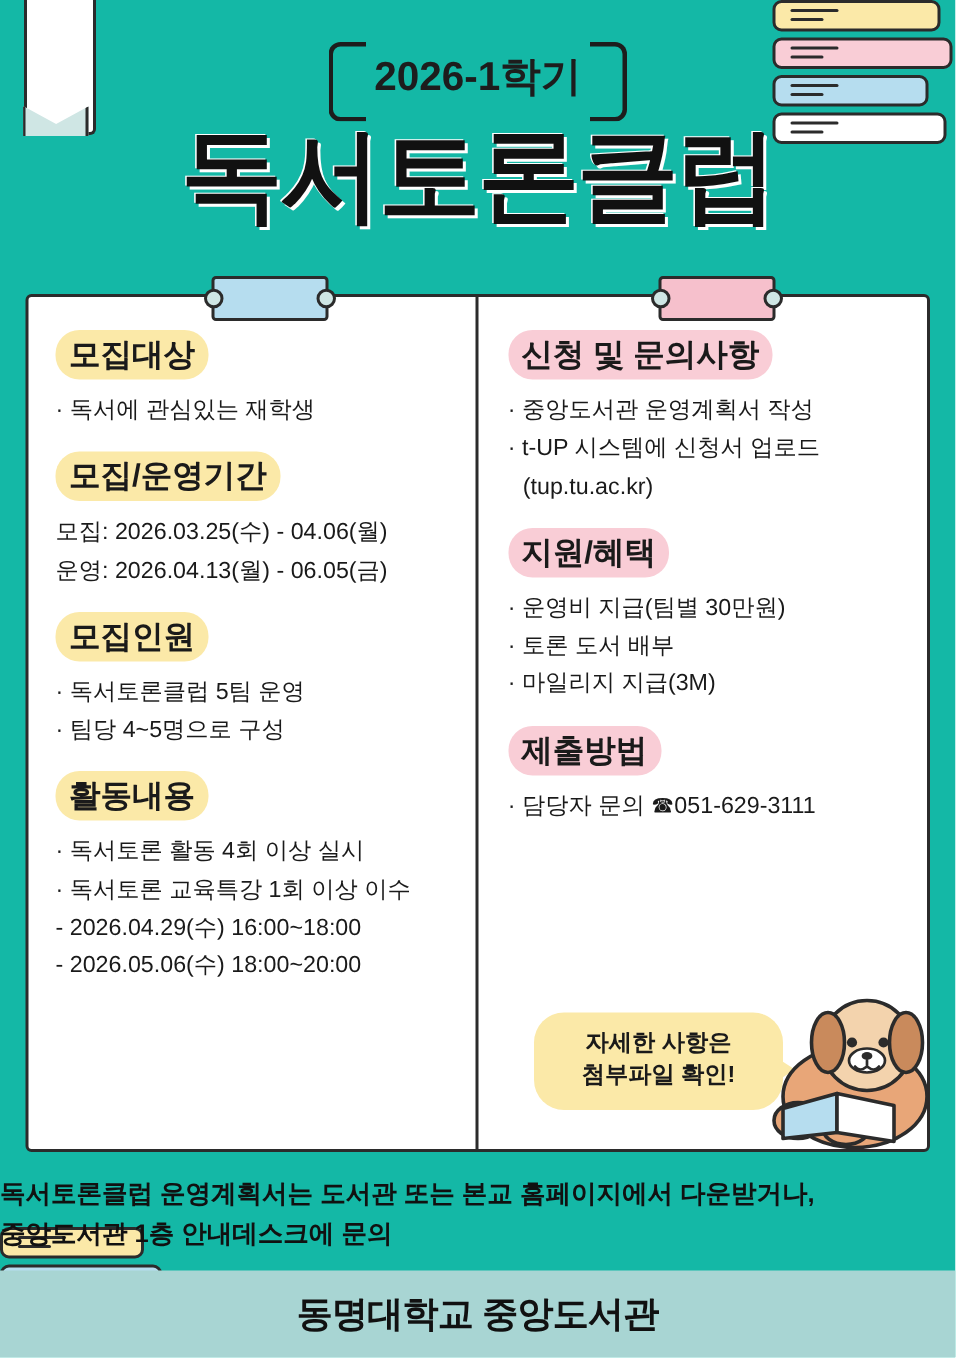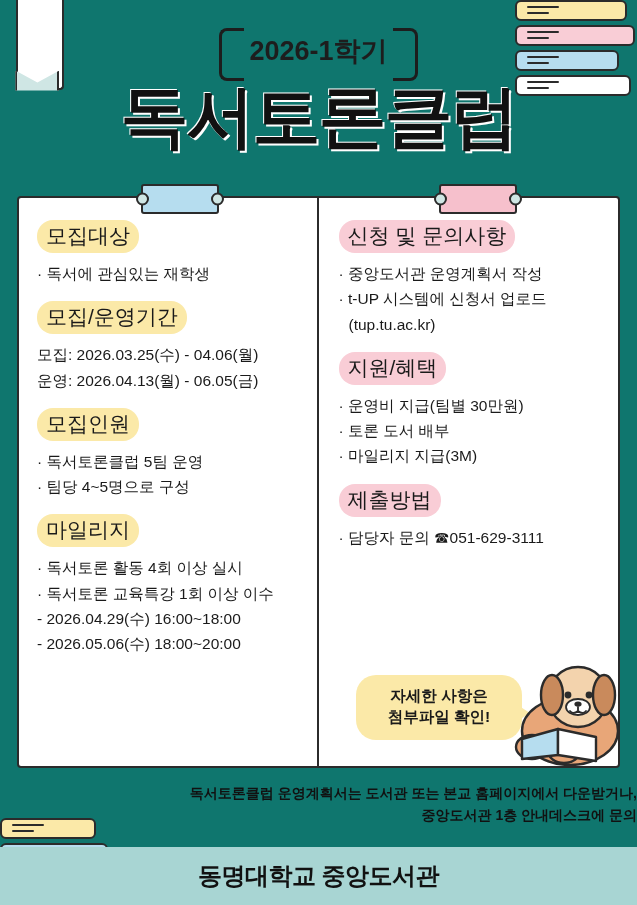--- a/index.html
+++ b/index.html
@@ -11,21 +11,21 @@
     height: 905px;
     font-family: "Liberation Sans", sans-serif;
     background: #ffffff;
     overflow: hidden;
   }
 
   .poster {
     position: relative;
     width: 637px;
     height: 905px;
-    background: #0f766e;
+    background: #14b8a6;
     box-sizing: border-box;
     overflow: hidden;
   }
 
   
   .books {
     position: absolute;
     z-index: 1;
   }
   .books-top-right { right: 2px; top: 0px; }
@@ -181,21 +181,21 @@
   }
   .tab::before { left: -7px; }
   .tab::after { right: -7px; }
   .tab-left { left: 122px; background: #b6ddef; }
   .tab-right { left: 420px; background: #f6c0cc; }
 
   
   .h {
     display: inline-block;
     font-size: 21px;
-    font-weight: normal;
+    font-weight: bold;
     color: #1a1a1a;
     padding: 2px 9px 3px 9px;
     border-radius: 16px;
     margin: 0 0 9px 0;
   }
   .h-yellow { background: #fbe9a8; }
   .h-pink { background: #f9cdd6; }
 
   .bullets {
     margin: 0 0 16px 0;
@@ -247,22 +247,22 @@
     height: 115px;
     z-index: 7;
   }
 
   
   .note {
     position: absolute;
     left: 0;
     right: 0;
     top: 782px;
-    text-align: right;
-    font-size: 14px;
+    text-align: left;
+    font-size: 17px;
     font-weight: bold;
     line-height: 1.6;
     color: #111111;
     z-index: 4;
   }
 
   
   .footer {
     position: absolute;
     left: 0;
@@ -336,21 +336,21 @@
 
       <div>
         <div class="h h-yellow">모집인원</div>
         <ul class="bullets">
           <li>· 독서토론클럽 5팀 운영</li>
           <li>· 팀당 4~5명으로 구성</li>
         </ul>
       </div>
 
       <div>
-        <div class="h h-yellow">마일리지</div>
+        <div class="h h-yellow">활동내용</div>
         <ul class="bullets">
           <li>· 독서토론 활동 4회 이상 실시</li>
           <li>· 독서토론 교육특강 1회 이상 이수</li>
           <li>- 2026.04.29(수) 16:00~18:00</li>
           <li>- 2026.05.06(수) 18:00~20:00</li>
         </ul>
       </div>
 
     </div>
 

